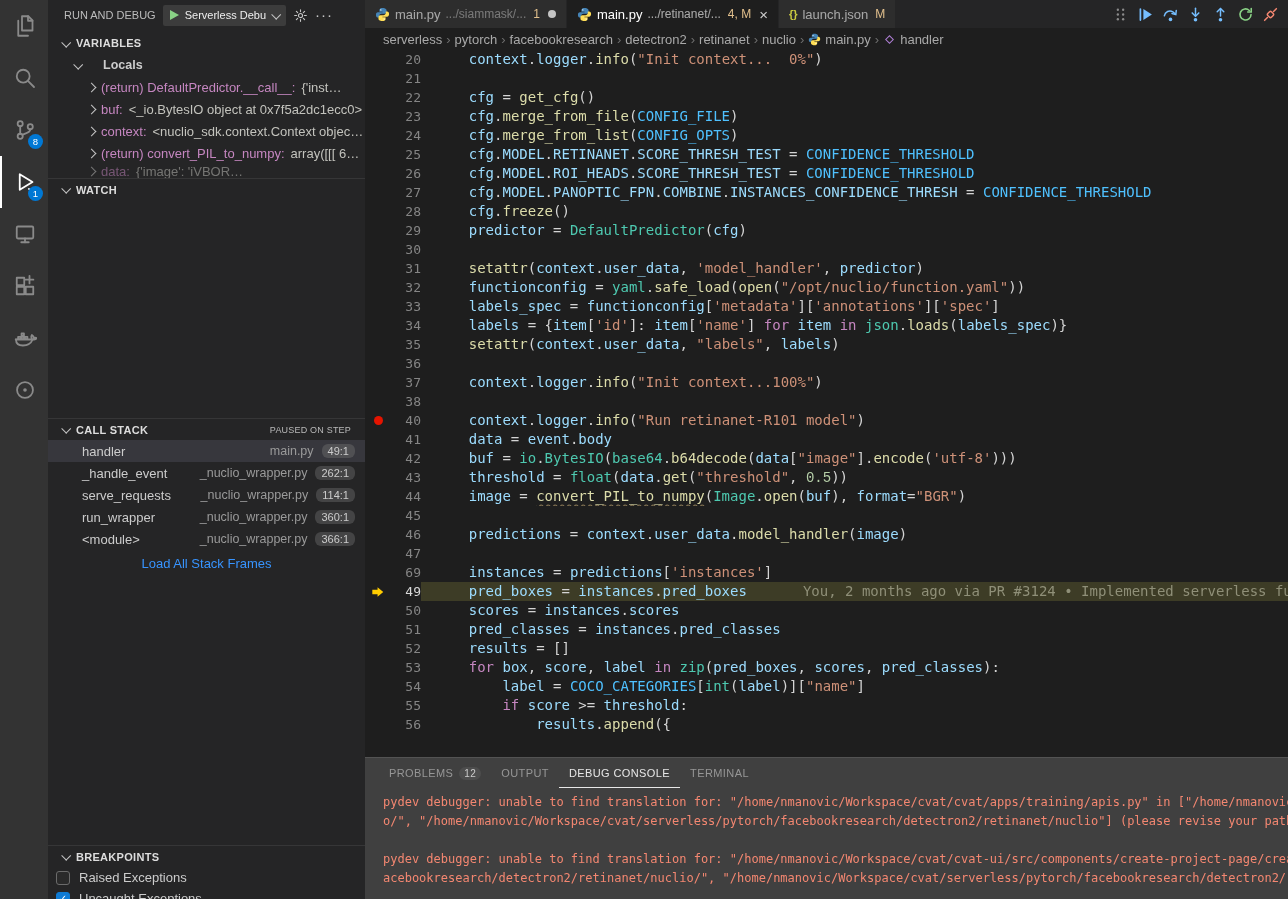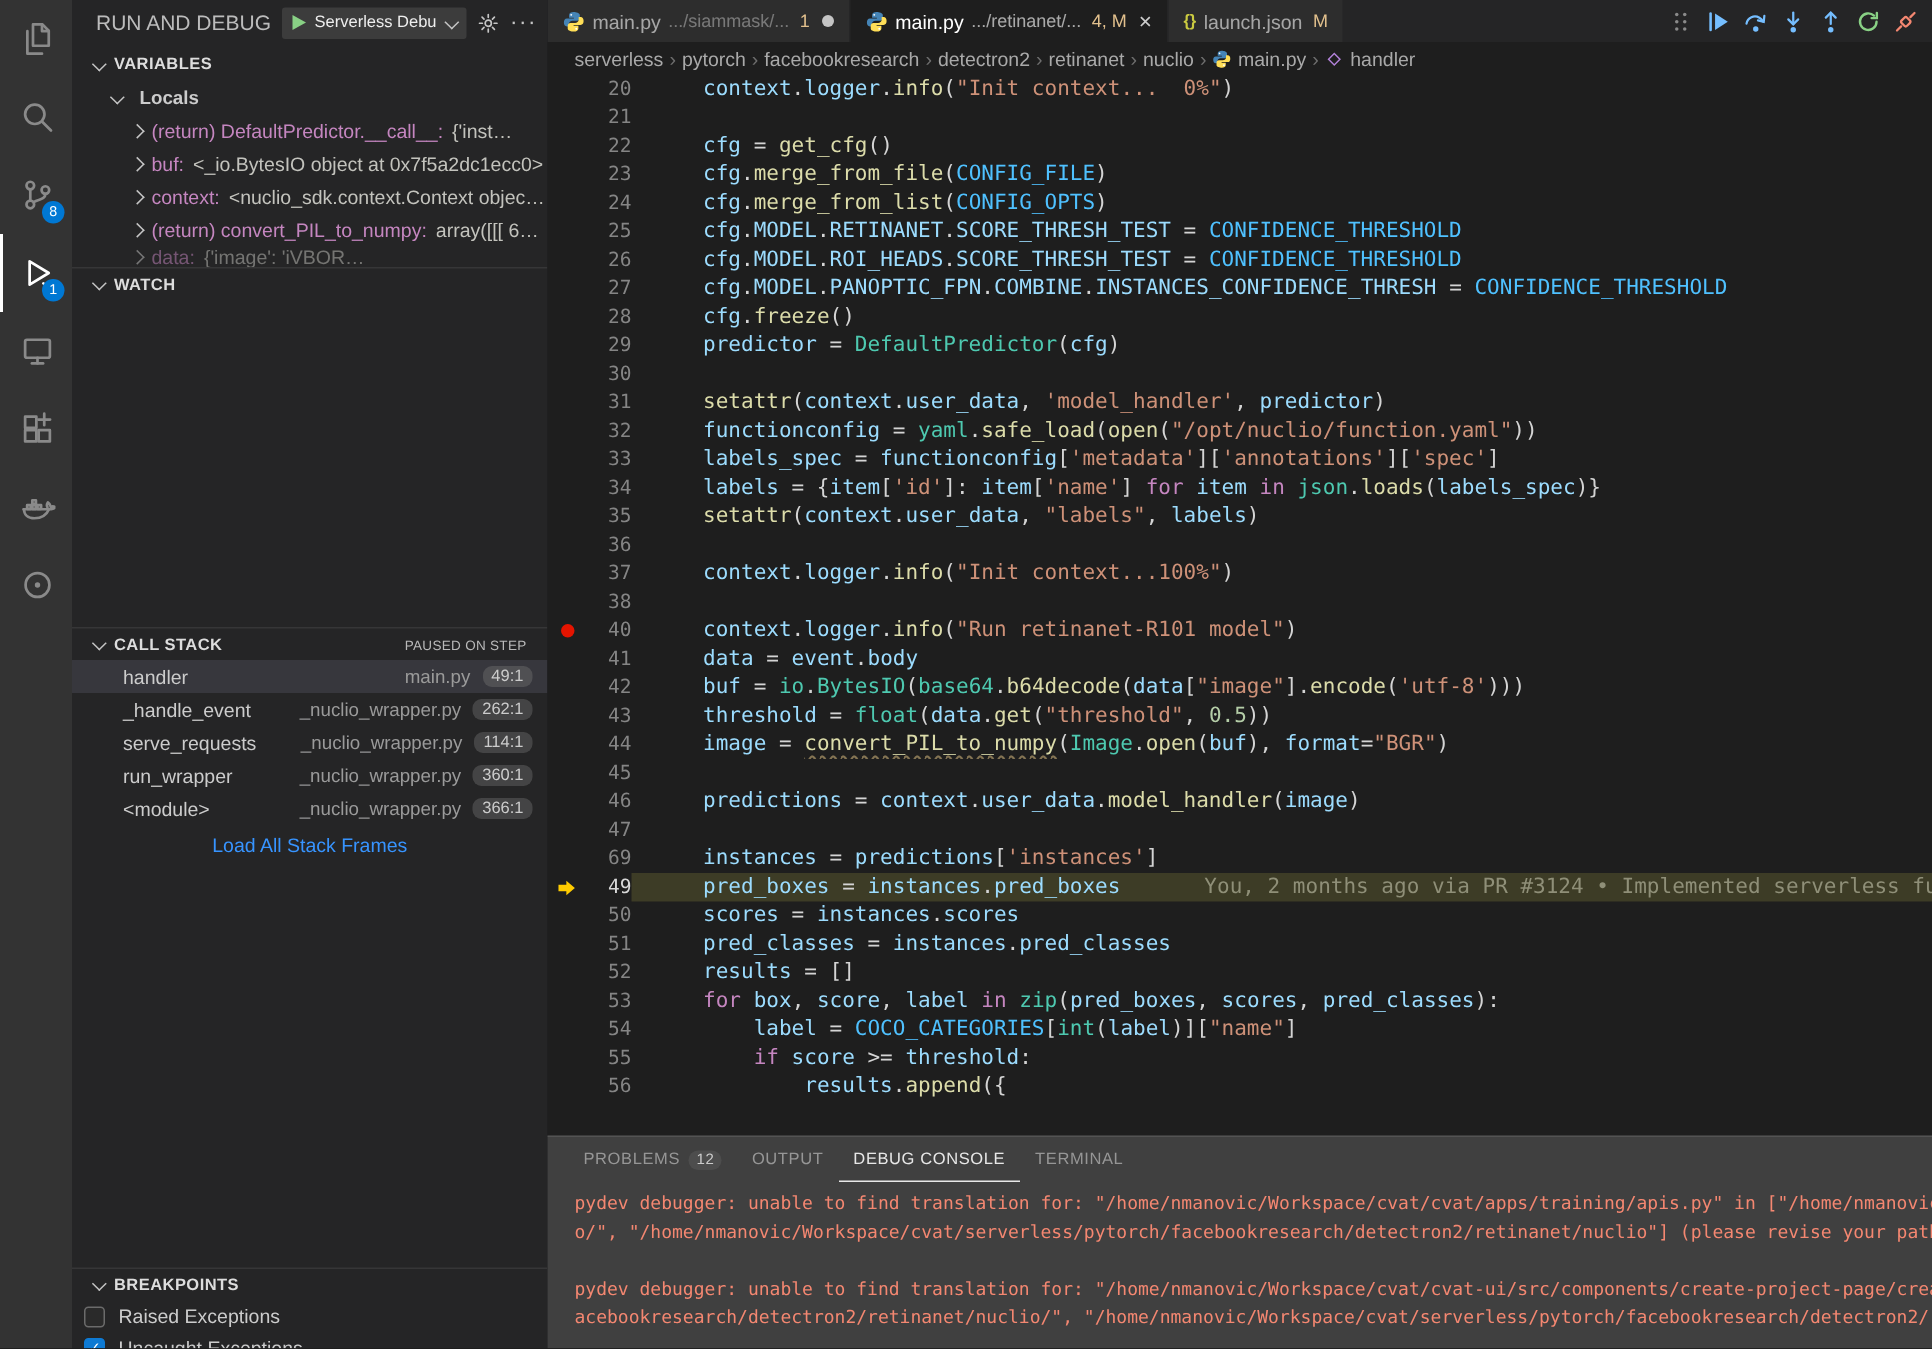--- a/index.html
+++ b/index.html
@@ -10,35 +10,35 @@
   .ab-item{position:relative;height:52px;display:flex;align-items:center;justify-content:center;cursor:pointer;border-left:2px solid transparent;box-sizing:border-box;}
   .ab-item.active{border-left:2px solid #ffffff;}
   .ab-icon{width:24px;height:24px;color:#8a8a8a;display:block;}
   .ab-item.active .ab-icon{color:#ffffff;}
   .ab-icon svg{width:24px;height:24px;display:block;}
   .ab-badge{position:absolute;right:5px;bottom:7px;min-width:15px;height:15px;border-radius:50%;background:#0078d4;color:#fff;
             font-size:9.5px;display:flex;align-items:center;justify-content:center;padding:0 1px;box-sizing:border-box;}
   
   .sidebar{position:absolute;left:48px;top:0;width:317px;height:100%;background:#252526;overflow:hidden;}
   .sb-top{position:absolute;top:0;left:0;right:0;height:30px;display:flex;align-items:center;gap:7px;padding:0 10px 0 16px;box-sizing:border-box;}
-  .sb-title{font-size:14px;color:#bcbcbc;white-space:nowrap;}
+  .sb-title{font-size:11px;color:#bcbcbc;white-space:nowrap;}
   .cfg-dd{display:flex;align-items:center;gap:6px;background:#3c3c3c;height:21px;padding:0 7px;border-radius:2px;cursor:pointer;max-width:152px;}
   .play-tri{width:0;height:0;border-left:9px solid #89d185;border-top:5px solid transparent;border-bottom:5px solid transparent;}
   .cfg-label{font-size:11px;color:#eeeeee;white-space:nowrap;overflow:hidden;max-width:104px;}
   .chev{display:inline-block;width:6px;height:6px;border-right:1.3px solid #c5c5c5;border-bottom:1.3px solid #c5c5c5;flex:none;}
   .chev.down{transform:rotate(45deg) translateY(-1px);}
   .chev.right{transform:rotate(-45deg);}
   .sb-act{color:#c5c5c5;cursor:pointer;display:flex;align-items:center;}
   .sb-act svg{width:15px;height:15px;}
   .dots{font-size:15px;letter-spacing:1px;color:#c5c5c5;line-height:10px;}
   .sec{position:absolute;left:0;right:0;}
   .sec-header{height:22px;display:flex;align-items:center;gap:7px;padding-left:14px;font-size:11px;font-weight:700;color:#dddddd;
               letter-spacing:.3px;cursor:pointer;border-top:1px solid rgba(204,204,204,0.10);box-sizing:border-box;}
   .sec-header .status{margin-left:auto;padding-right:14px;font-size:9px;font-weight:400;color:#b9b9b9;letter-spacing:.2px;}
-  .scope-row{height:22px;display:flex;align-items:center;gap:12px;padding-left:26px;font-weight:700;font-size:12.5px;cursor:pointer;}
+  .scope-row{height:22px;display:flex;align-items:center;gap:22px;padding-left:26px;font-weight:700;font-size:12.5px;cursor:pointer;}
   .tree-row{height:22px;display:flex;align-items:center;gap:6px;padding-left:40px;white-space:nowrap;overflow:hidden;cursor:pointer;}
   .tree-row.partial{height:14px;opacity:.5;overflow:hidden;}
   .var-name{color:#c586c0;flex:none;}
   .var-value{color:#c3c3bd;overflow:hidden;}
   .cs-row{height:22px;display:flex;align-items:center;padding:0 10px 0 34px;cursor:pointer;}
   .cs-row.selected{background:#37373d;}
   .cs-name{color:#cccccc;white-space:nowrap;}
   .cs-file{margin-left:auto;color:#9a9a9a;font-size:12.5px;padding-right:8px;white-space:nowrap;}
   .cs-pos{background:rgba(120,120,120,.38);border-radius:6px;font-size:11px;padding:1px 6px;color:#cccccc;flex:none;}
   .cs-link{margin-top:6px;text-align:center;color:#3794ff;cursor:pointer;font-size:13px;}
@@ -68,21 +68,21 @@
   .code{position:absolute;top:50px;left:0;right:0;height:707px;font-family:"DejaVu Sans Mono",monospace;font-size:14px;line-height:19px;overflow:hidden;}
   .code-line{display:flex;height:19px;}
   .glyph{width:26px;flex:none;display:flex;align-items:center;justify-content:center;}
   .bp-dot{width:9px;height:9px;border-radius:50%;background:#e51400;}
   .exec svg{width:14px;height:14px;display:block;}
   .lnum{width:30px;flex:none;text-align:right;color:#858585;font-size:13px;line-height:19px;}
   .current .lnum{color:#d7d7d7;}
   .lcontent{flex:1;padding-left:14px;white-space:pre;overflow:hidden;}
   .current .lcontent{background:rgba(227,218,82,0.16);}
   .tk-v{color:#9cdcfe;} .tk-f{color:#dcdcaa;} .tk-t{color:#4ec9b0;} .tk-c{color:#4fc1ff;}
-  .tk-s{color:#ce9178;} .tk-k{color:#569cd6;} .tk-kc{color:#c586c0;} .tk-n{color:#b5cea8;} .tk-p{color:#d4d4d4;}
+  .tk-s{color:#ce9178;} .tk-k{color:#569cd6;} .tk-kc{color:#c586c0;} .tk-n{color:#b5cea8;font-family:Liberation Mono, monospace;} .tk-p{color:#d4d4d4;}
   .tk-fsq{color:#dcdcaa;text-decoration:underline wavy rgba(215,186,125,0.55);text-underline-offset:3px;}
   .tk-blame{color:#8f8f78;margin-left:56px;}
   
   .panel{position:absolute;left:0;right:0;top:757px;height:142px;background:#404040;border-top:1px solid rgba(128,128,128,0.30);box-sizing:border-box;}
   .panel-tabs{height:30px;display:flex;align-items:stretch;padding-left:14px;}
   .ptab{padding:0 10px;font-size:11px;letter-spacing:.4px;color:#969696;display:flex;align-items:center;gap:6px;cursor:pointer;}
   .ptab.active{color:#e7e7e7;box-shadow:inset 0 -1px 0 #e7e7e7;}
   .pbadge{background:#4d4d4d;color:#cccccc;border-radius:10px;padding:1px 5px;font-size:10px;}
   .console{padding:5px 0 0 18px;font-family:"DejaVu Sans Mono",monospace;font-size:12px;line-height:19px;color:#f48771;white-space:pre;overflow:hidden;}
   .console-line{height:19px;}

